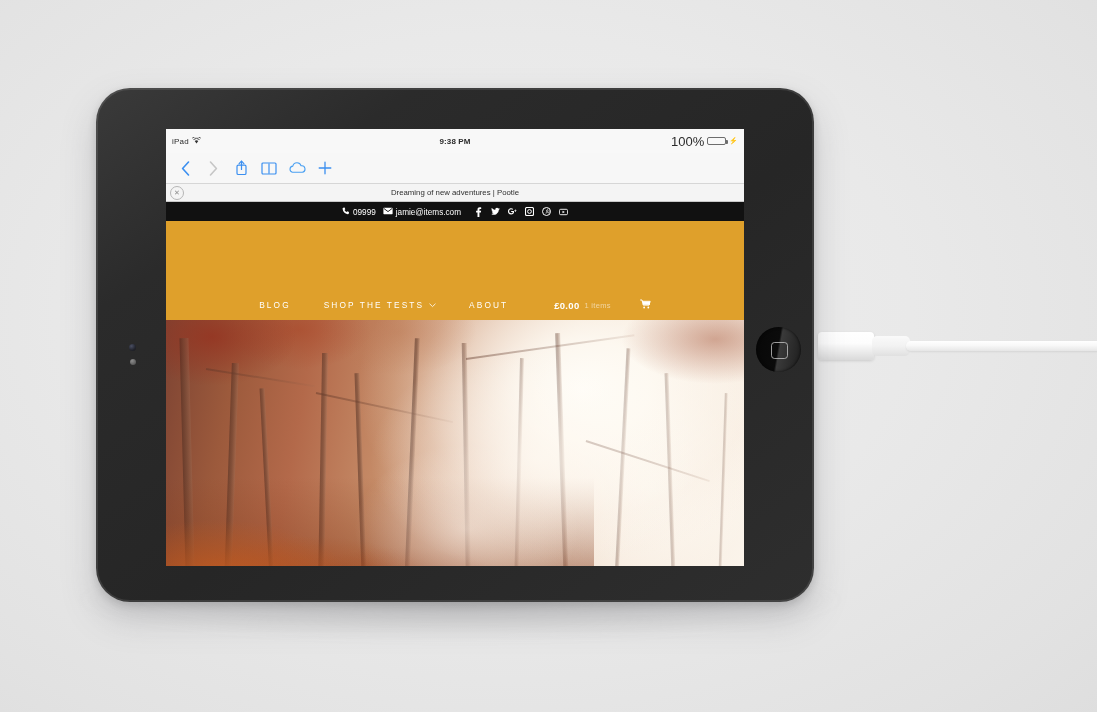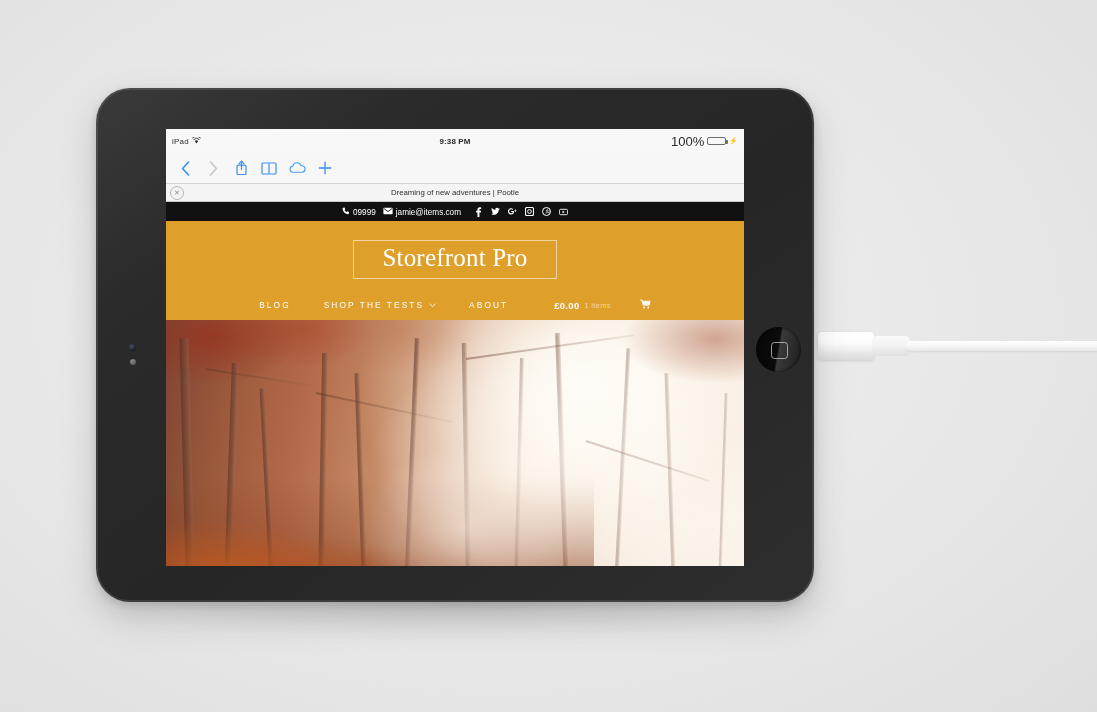--- a/index.html
+++ b/index.html
@@ -394,23 +394,20 @@
           <span>
             <svg width="11" height="8" viewBox="0 0 11 8">
                 <rect x="0.5" y="0.7" width="10" height="6.6" rx="1.6" stroke="#fff" stroke-width="1.1" fill="none"></rect>
                 <path d="M4.3 2.4 L7.2 4 L4.3 5.6 Z" fill="#fff"></path>
               </svg>
           </span>
         </span>
       </div>
 
       <div class="site-header">
-        <div class="logo-box">
-          <div class="logo-text">Storefront Pro</div>
-        </div>
 
         <nav class="site-nav">
           <span class="nav-item">
             <span>BLOG</span>
           </span>
           <span class="nav-item">
             <span>SHOP THE TESTS</span>
             <span class="nav-caret">
               <svg width="7" height="5" viewBox="0 0 7 5">
                   <path d="M0.8 1 L3.5 3.6 L6.2 1" stroke="#fff" stroke-width="0.9" fill="none" stroke-linecap="round" stroke-linejoin="round"></path>

